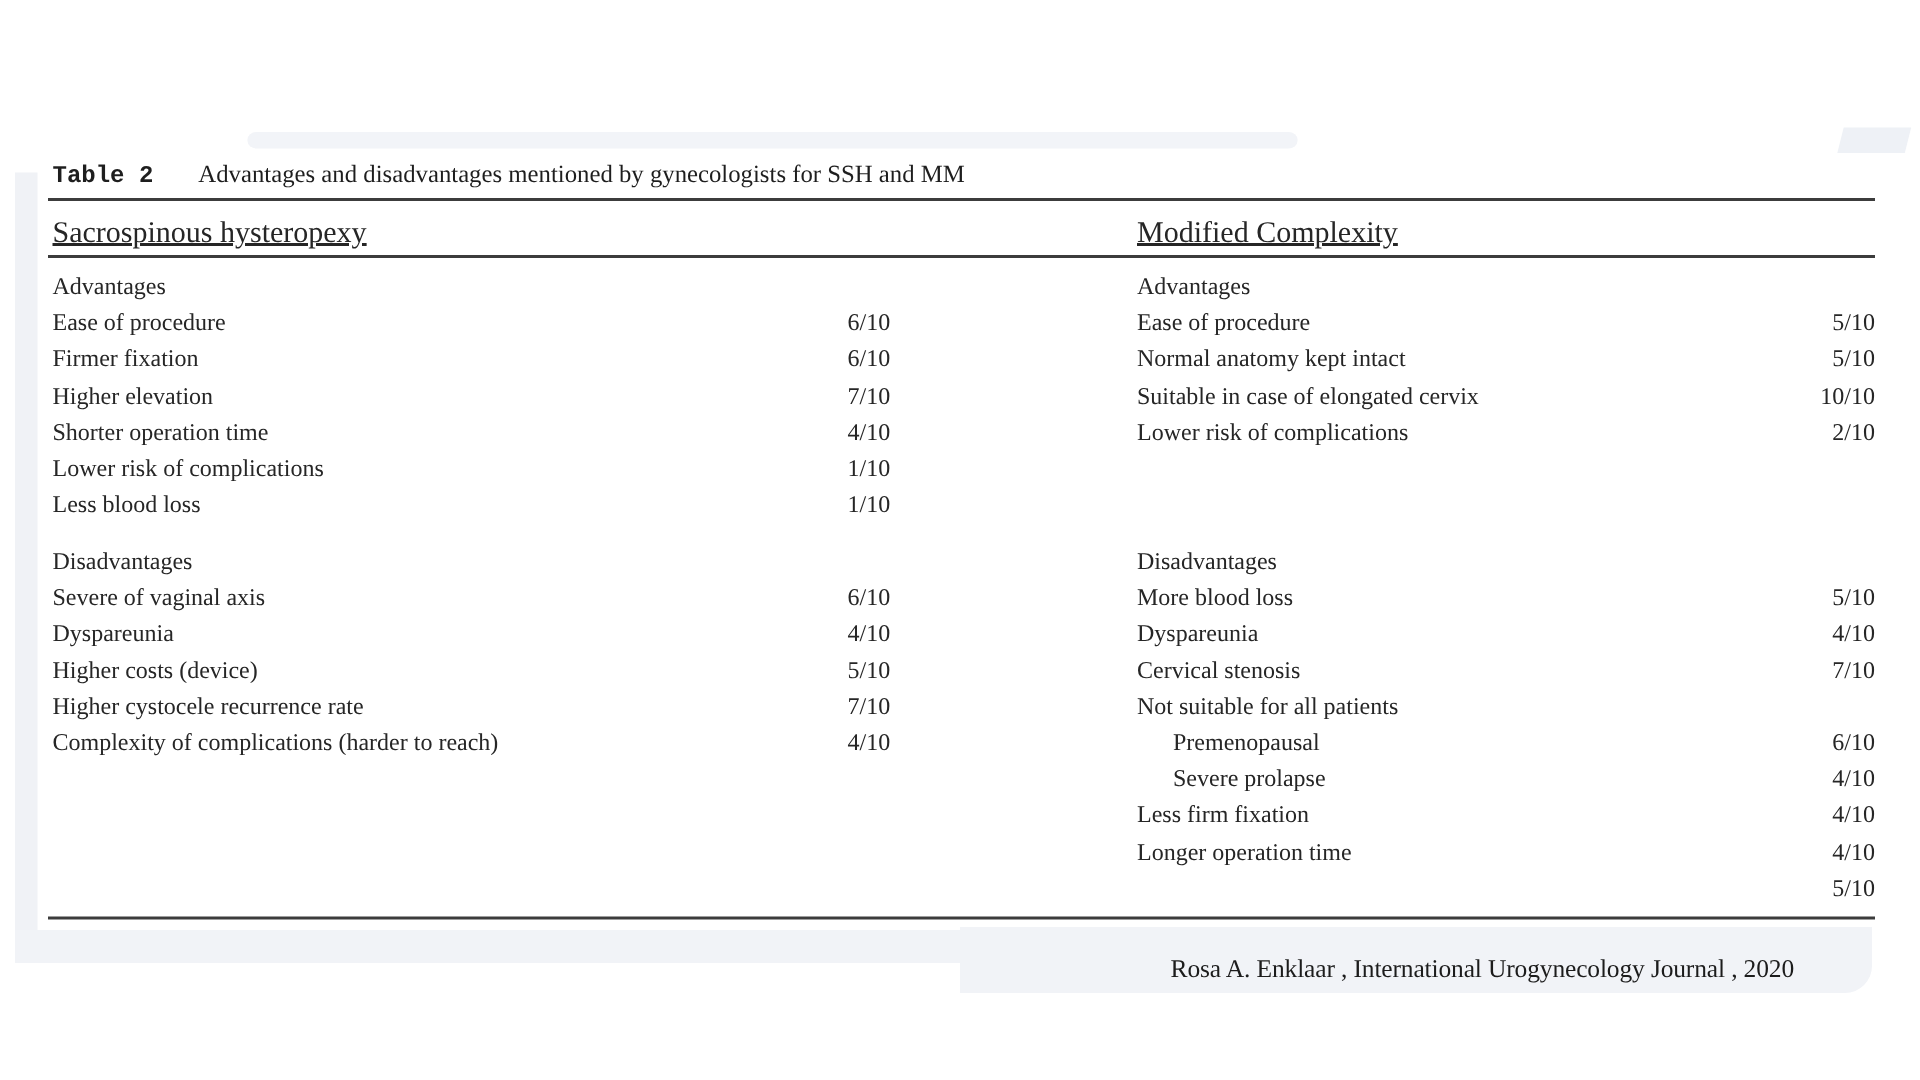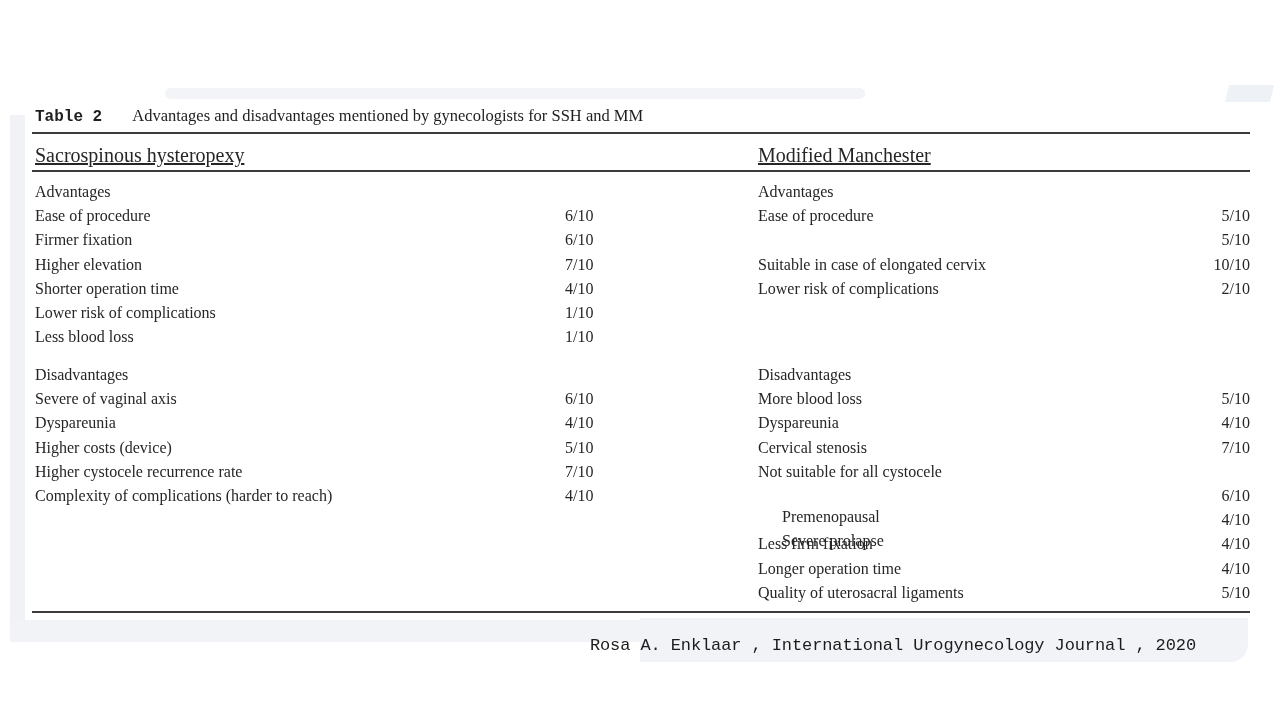--- a/index.html
+++ b/index.html
@@ -28,38 +28,38 @@
   .title-caption{font-size:16.5px;margin-left:30px;color:#1e1e1e;}
 
   .col-header{position:absolute;top:144px;font-size:20px;text-decoration:underline;}
   .col-header.left{left:35px;}
   .col-header.right{left:758px;}
 
   .half{position:absolute;}
   .half .row{display:flex;height:24.2px;line-height:24.2px;font-size:16px;}
   .half .row .lbl{white-space:nowrap;}
   .half .row .val{white-space:nowrap;}
-  .half .row.indent .lbl{padding-left:24px;margin-top:21px;}
+  .half .row.indent .lbl{padding-left:24px;}
   .section-label{height:24.2px;line-height:24.2px;font-size:16px;}
 
   .half-left{left:35px;width:570px;}
   .half-left .row{position:relative;}
   .half-left .row .val{position:absolute;left:530px;}
 
   .half-right{left:758px;width:492px;}
   .half-right .row .val{margin-left:auto;text-align:right;}
 
   .pos-left-adv{top:180px;}
   .pos-left-dis{top:363px;}
   .pos-right-adv{top:180px;}
   .pos-right-dis{top:363px;}
 
   .footer-credit{
     position:absolute;top:634px;right:84px;height:24px;line-height:24px;
-    font-family:Liberation Mono, monospace;font-size:17px;color:#1c1c1c;
+    font-family:Liberation Serif, serif;font-size:17px;color:#1c1c1c;
     letter-spacing:-0.1px;
   }
 </style>
 </head>
 <body>
 
 <div class="shade shade-left-strip"></div>
 <div class="shade shade-top-smudge"></div>
 <div class="shade shade-top-right"></div>
 <div class="shade shade-bottom-band-thin"></div>
@@ -68,21 +68,21 @@
 <div class="title-row">
   <span class="title-label">Table 2</span>
   <span class="title-caption">Advantages and disadvantages mentioned by gynecologists for SSH and MM</span>
 </div>
 
 <div class="rule rule-1"></div>
 <div class="rule rule-2"></div>
 <div class="rule rule-3"></div>
 
 <div class="col-header left">Sacrospinous hysteropexy</div>
-<div class="col-header right">Modified Manchester</div>
+<div class="col-header right">Modified Complexity</div>
 
 <div class="half half-left pos-left-adv">
   <div class="section-label">Advantages</div>
   <div class="row">
       <span class="lbl">Ease of procedure</span>
       <span class="val">6/10</span>
     </div>
   <div class="row">
       <span class="lbl">Firmer fixation</span>
       <span class="val">6/10</span>
@@ -129,20 +129,21 @@
     </div>
 </div>
 
 <div class="half half-right pos-right-adv">
   <div class="section-label">Advantages</div>
   <div class="row">
       <span class="lbl">Ease of procedure</span>
       <span class="val">5/10</span>
     </div>
   <div class="row">
+      <span class="lbl">Normal anatomy kept intact</span>
       <span class="val">5/10</span>
     </div>
   <div class="row">
       <span class="lbl">Suitable in case of elongated cervix</span>
       <span class="val">10/10</span>
     </div>
   <div class="row">
       <span class="lbl">Lower risk of complications</span>
       <span class="val">2/10</span>
     </div>
@@ -156,38 +157,37 @@
     </div>
   <div class="row">
       <span class="lbl">Dyspareunia</span>
       <span class="val">4/10</span>
     </div>
   <div class="row">
       <span class="lbl">Cervical stenosis</span>
       <span class="val">7/10</span>
     </div>
   <div class="row">
-      <span class="lbl">Not suitable for all cystocele</span>
+      <span class="lbl">Not suitable for all patients</span>
       <span class="val"></span>
     </div>
   <div class="row indent">
       <span class="lbl">Premenopausal</span>
       <span class="val">6/10</span>
     </div>
   <div class="row indent">
       <span class="lbl">Severe prolapse</span>
       <span class="val">4/10</span>
     </div>
   <div class="row">
       <span class="lbl">Less firm fixation</span>
       <span class="val">4/10</span>
     </div>
   <div class="row">
       <span class="lbl">Longer operation time</span>
       <span class="val">4/10</span>
     </div>
   <div class="row">
-      <span class="lbl">Quality of uterosacral ligaments</span>
       <span class="val">5/10</span>
     </div>
 </div>
 
 <div class="footer-credit">Rosa A. Enklaar ,   International Urogynecology Journal ,  2020</div>
 
 </body></html>

